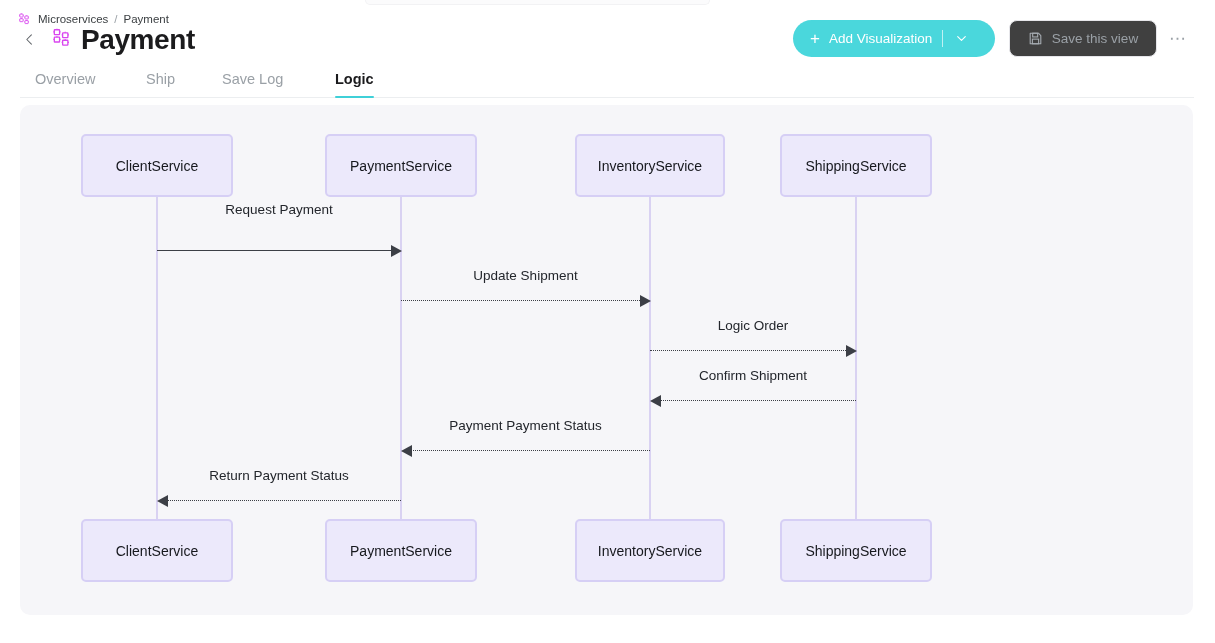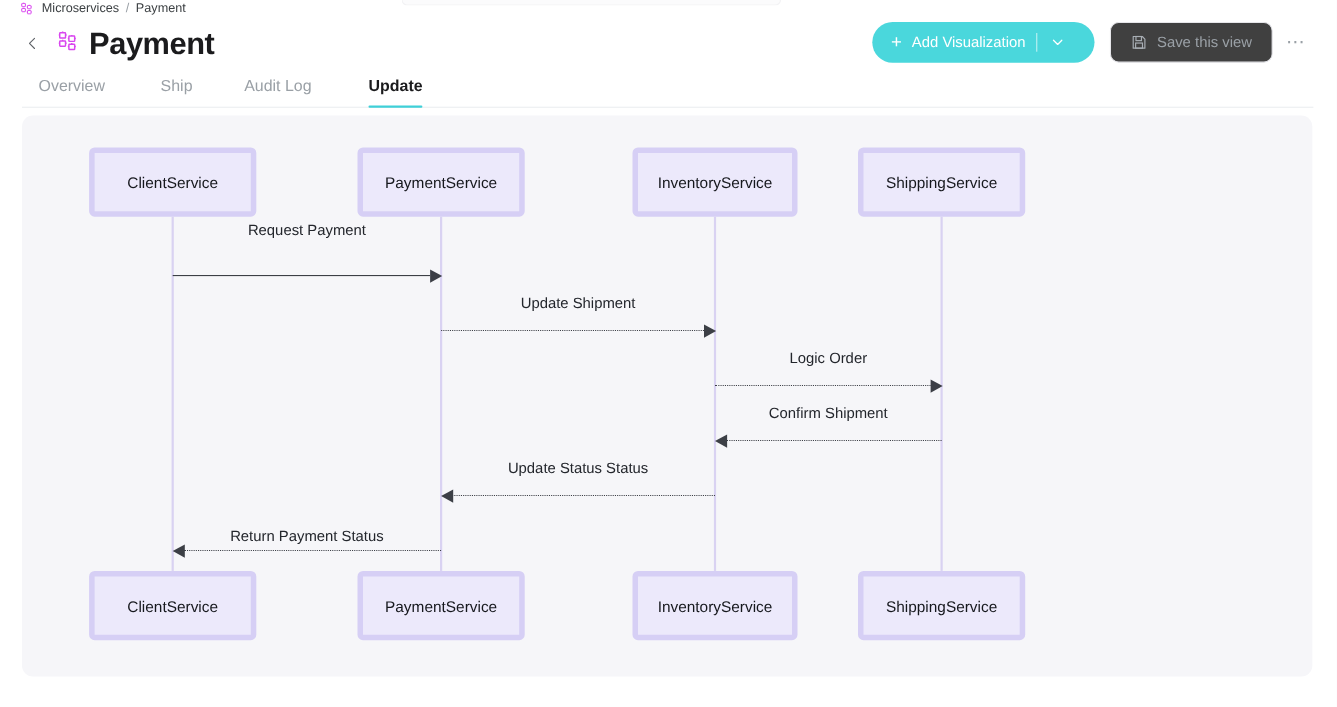--- a/index.html
+++ b/index.html
@@ -28,21 +28,21 @@
     border-bottom-right-radius: 6px;
     border: 1px solid #f2f2f4;
     border-top: none;
     box-sizing: border-box;
   }
 
   
   .breadcrumb {
     position: absolute;
     left: 19px;
-    top: 0;
+    top: 11px;
     height: 16px;
     display: flex;
     align-items: center;
     gap: 6px;
     font-size: 11.5px;
     color: #3c4043;
   }
   .breadcrumb .crumb-text { white-space: nowrap; }
   .breadcrumb .sep { color: #9aa0a6; }
 
@@ -217,21 +217,21 @@
   .diagram {
     position: absolute;
     left: 0;
     top: 0;
   }
 
   
   .node {
     position: absolute;
     background: #ece9fb;
-    border: 5px solid #701a75;
+    border: 2px solid #701a75;
     border-radius: 5px;
     display: flex;
     align-items: center;
     justify-content: center;
     font-size: 14px;
     color: #16181d;
     box-sizing: border-box;
     white-space: nowrap;
     font-family: "Liberation Sans", sans-serif;
   }
@@ -358,25 +358,25 @@
   <div class="tabs-underline"></div>
   <div class="tab" style="left:35px">
     <span>Overview</span>
     <span class="tab-bar"></span>
   </div>
   <div class="tab" style="left:146px">
     <span>Ship</span>
     <span class="tab-bar"></span>
   </div>
   <div class="tab" style="left:222px">
-    <span>Audit Log</span>
+    <span>Save Log</span>
     <span class="tab-bar"></span>
   </div>
   <div class="tab active" style="left:335px">
-    <span>Update</span>
+    <span>Logic</span>
     <span class="tab-bar"></span>
   </div>
 </div>
 
 <div class="canvas">
   <div class="diagram" id="diagram">
       <div class="lifeline" style="left: 136.25px; top: 92px; height: 322px; background: rgb(217, 210, 242);"></div>
       <div class="lifeline" style="left: 380.25px; top: 92px; height: 322px; background: rgb(217, 210, 242);"></div>
       <div class="lifeline" style="left: 629.25px; top: 92px; height: 322px; background: rgb(217, 210, 242);"></div>
       <div class="lifeline" style="left: 835.25px; top: 92px; height: 322px; background: rgb(217, 210, 242);"></div>
@@ -409,20 +409,20 @@
       <div class="arrow-head right" style="top: 140px; left: 371px;"></div>
       <div class="msg-label" style="left: 505.5px; top: 163px;">Update Shipment</div>
       <div class="msg-line dotted" style="left: 381px; width: 239px; top: 195px;"></div>
       <div class="arrow-head right" style="top: 190px; left: 620px;"></div>
       <div class="msg-label" style="left: 733px; top: 213px;">Logic Order</div>
       <div class="msg-line dotted" style="left: 630px; width: 196px; top: 245px;"></div>
       <div class="arrow-head right" style="top: 240px; left: 826px;"></div>
       <div class="msg-label" style="left: 733px; top: 263px;">Confirm Shipment</div>
       <div class="msg-line dotted" style="left: 640px; width: 196px; top: 295px;"></div>
       <div class="arrow-head left" style="top: 290px; left: 630px;"></div>
-      <div class="msg-label" style="left: 505.5px; top: 313px;">Update Status Status</div>
+      <div class="msg-label" style="left: 505.5px; top: 313px;">Payment Payment Status</div>
       <div class="msg-line dotted" style="left: 391px; width: 239px; top: 345px;"></div>
       <div class="arrow-head left" style="top: 340px; left: 381px;"></div>
-      <div class="msg-label" style="left: 259px; top: 375px;">Return Payment Status</div>
+      <div class="msg-label" style="left: 259px; top: 363px;">Return Payment Status</div>
       <div class="msg-line dotted" style="left: 147px; width: 234px; top: 395px;"></div>
       <div class="arrow-head left" style="top: 390px; left: 137px;"></div>
     </div>
 </div>
 
 </body></html>

